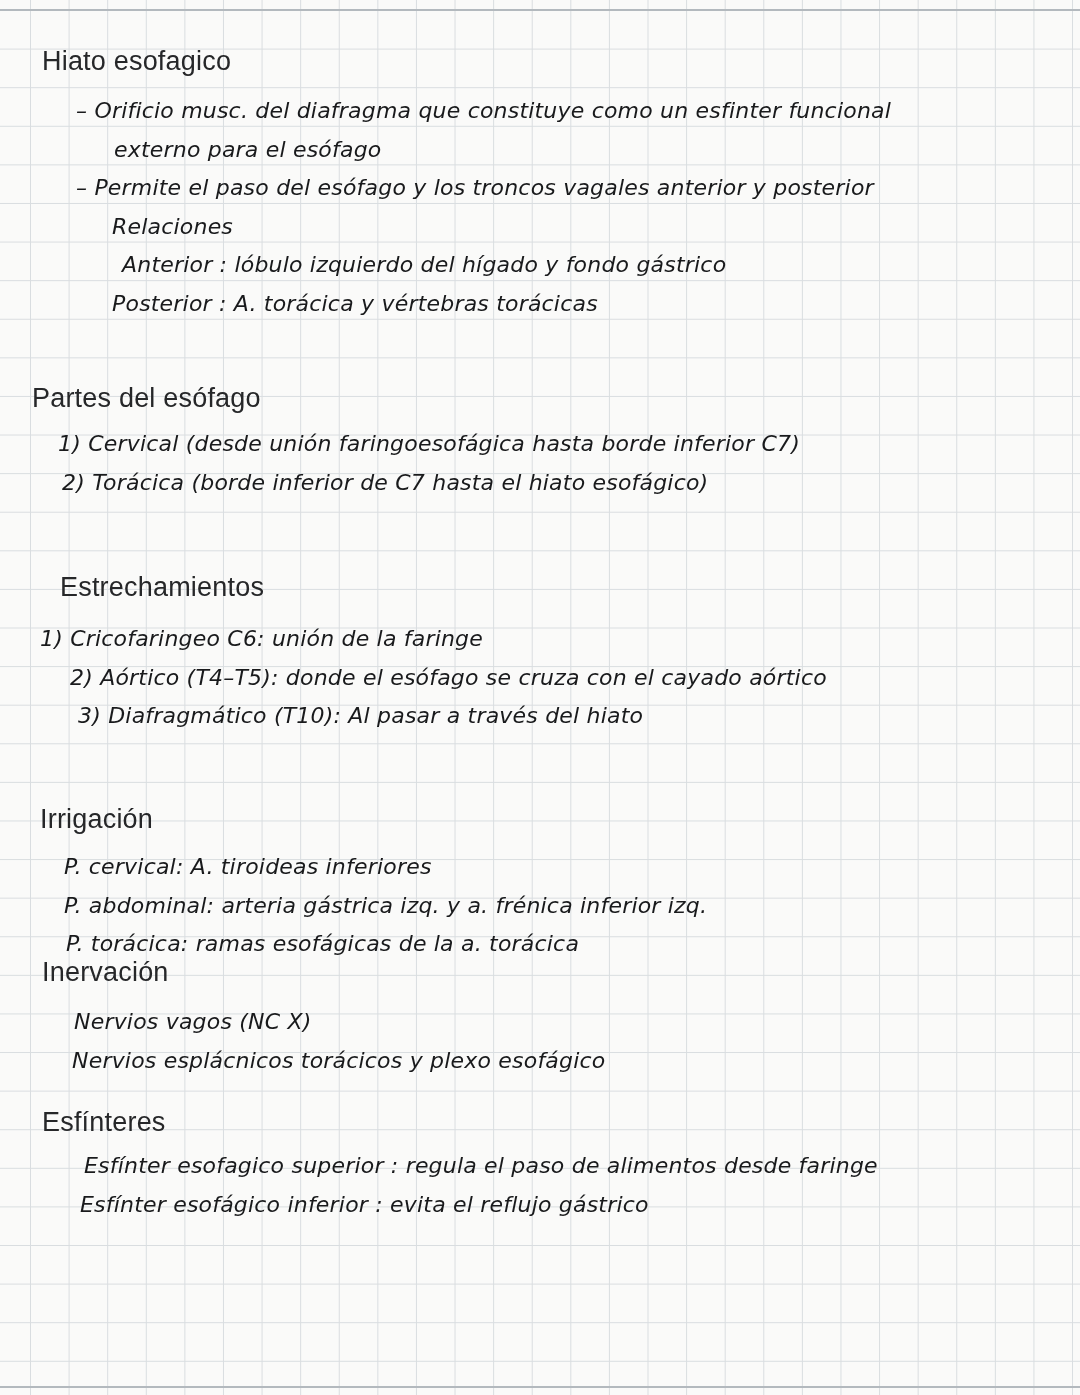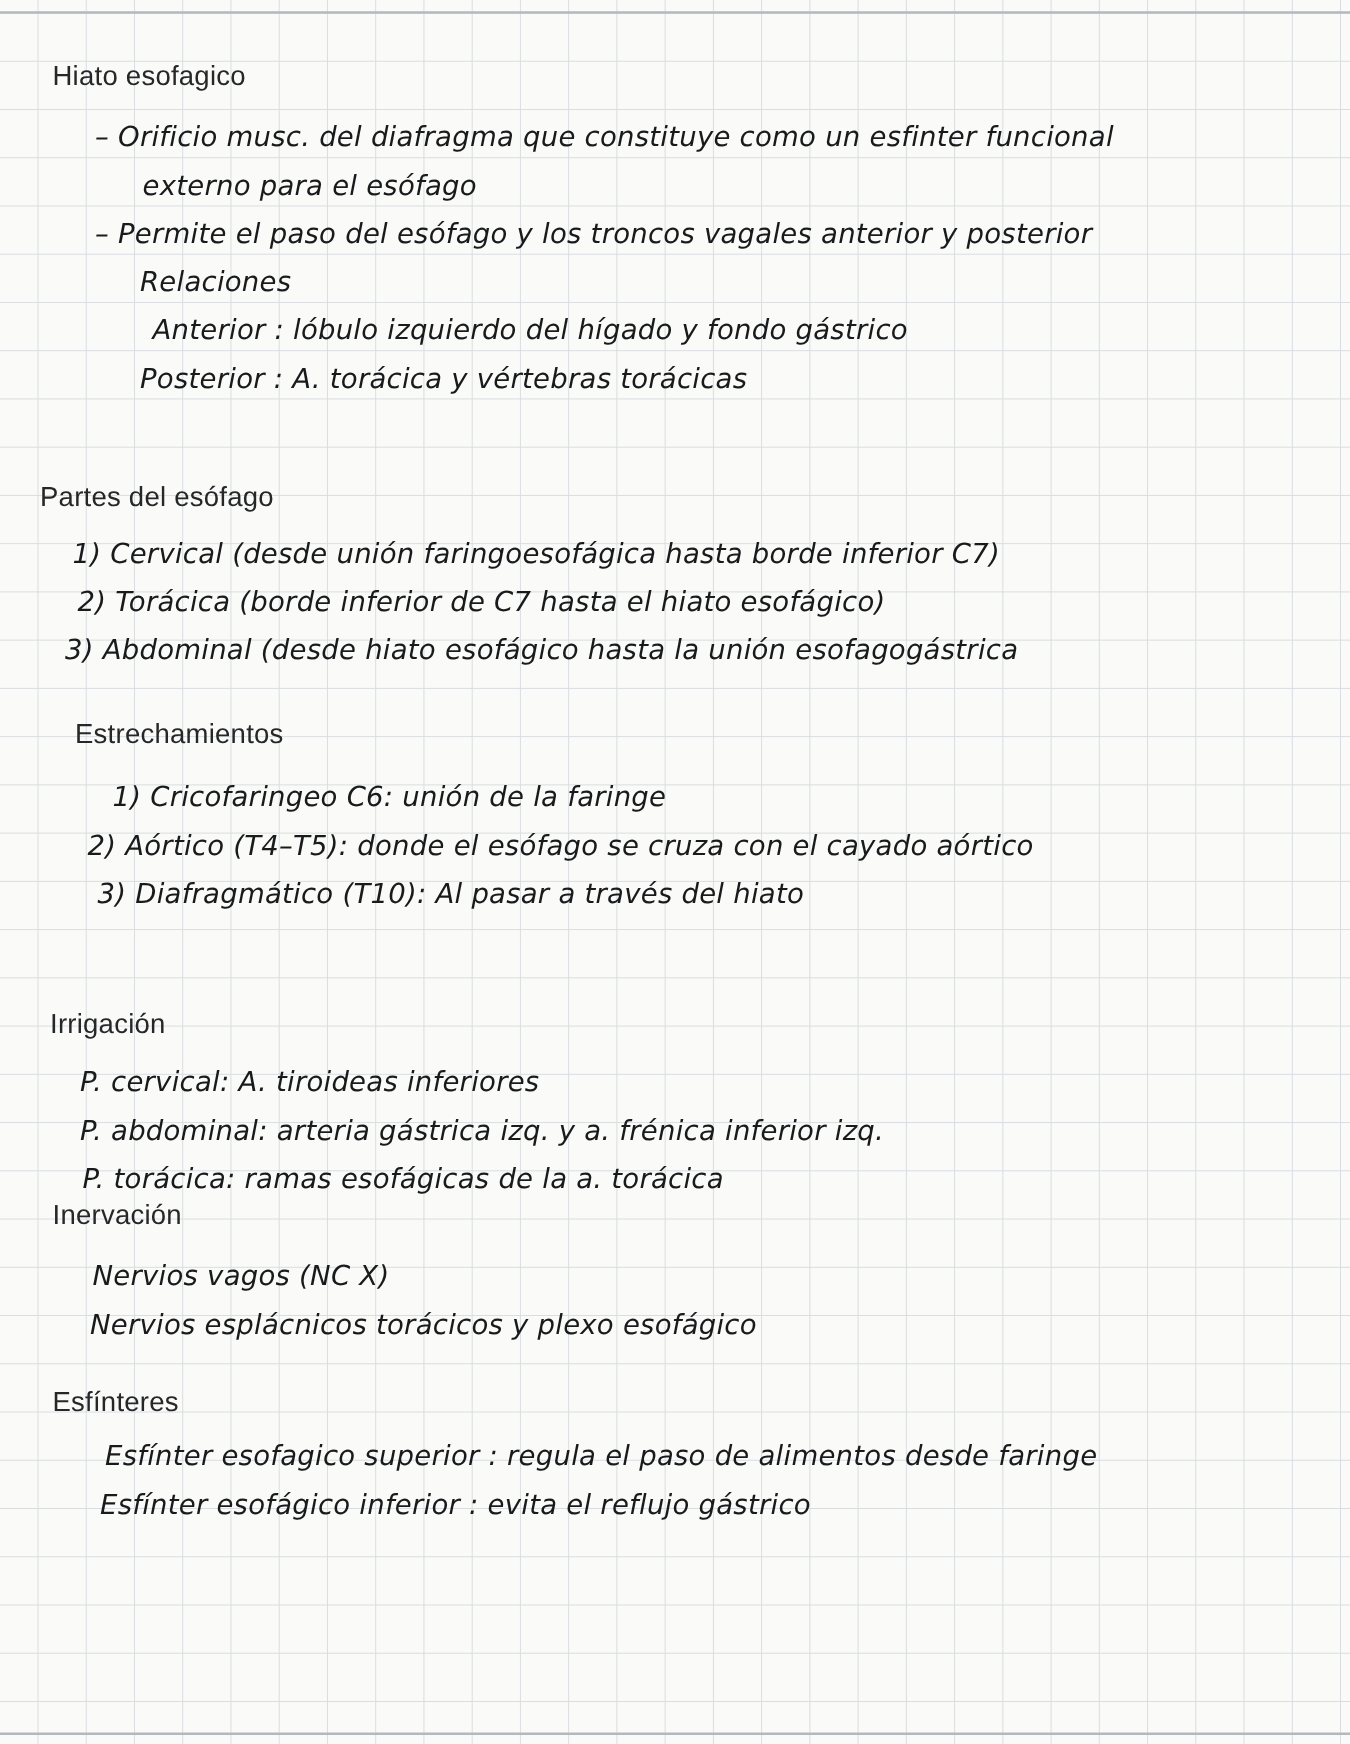--- a/index.html
+++ b/index.html
@@ -30,21 +30,21 @@
     background:#b3b9be;
   }
   .edge-top    { top:9px; }
   .edge-bottom { top:1386px; }
 
   .section { position:absolute; left:0; width:1080px; }
 
   .heading {
     font-family:"Liberation Sans", sans-serif;
     font-weight:400;
-    font-size:22px;
+    font-size:27px;
     line-height:34px;
     color:#262729;
     letter-spacing:0.2px;
     white-space:nowrap;
   }
 
   .hw {
     font-family:"DejaVu Sans", sans-serif;
     font-style:italic;
     font-size:22px;
@@ -68,26 +68,25 @@
     <div class="hw" style="margin-left:76px">– Permite el paso del esófago y los troncos vagales anterior y posterior</div>
     <div class="hw" style="margin-left:112px">Relaciones</div>
     <div class="hw" style="margin-left:122px">Anterior : lóbulo izquierdo del hígado y fondo gástrico</div>
     <div class="hw" style="margin-left:112px">Posterior : A. torácica y vértebras torácicas</div>
   </section>
 
   <section class="section" style="top:381px">
     <h2 class="heading" style="margin-left:32px">Partes del esófago</h2>
     <div class="hw" style="margin-left:58px; margin-top:10px">1) Cervical (desde unión faringoesofágica hasta borde inferior C7)</div>
     <div class="hw" style="margin-left:62px">2) Torácica (borde inferior de C7 hasta el hiato esofágico)</div>
-    <div class="hw" style="margin-left:52px">3) Abdominal (desde hiato esofágico hasta la unión esofagogástrica</div>
   </section>
 
   <section class="section" style="top:570px">
     <h2 class="heading" style="margin-left:60px">Estrechamientos</h2>
-    <div class="hw" style="margin-left:90px; margin-top:16px">1) Cricofaringeo C6: unión de la faringe</div>
+    <div class="hw" style="margin-left:40px; margin-top:16px">1) Cricofaringeo C6: unión de la faringe</div>
     <div class="hw" style="margin-left:70px">2) Aórtico (T4–T5): donde el esófago se cruza con el cayado aórtico</div>
     <div class="hw" style="margin-left:78px">3) Diafragmático (T10): Al pasar a través del hiato</div>
   </section>
 
   <section class="section" style="top:802px">
     <h2 class="heading" style="margin-left:40px">Irrigación</h2>
     <div class="hw" style="margin-left:64px; margin-top:12px">P. cervical: A. tiroideas inferiores</div>
     <div class="hw" style="margin-left:64px">P. abdominal: arteria gástrica izq. y a. frénica inferior izq.</div>
     <div class="hw" style="margin-left:66px">P. torácica: ramas esofágicas de la a. torácica</div>
   </section>

